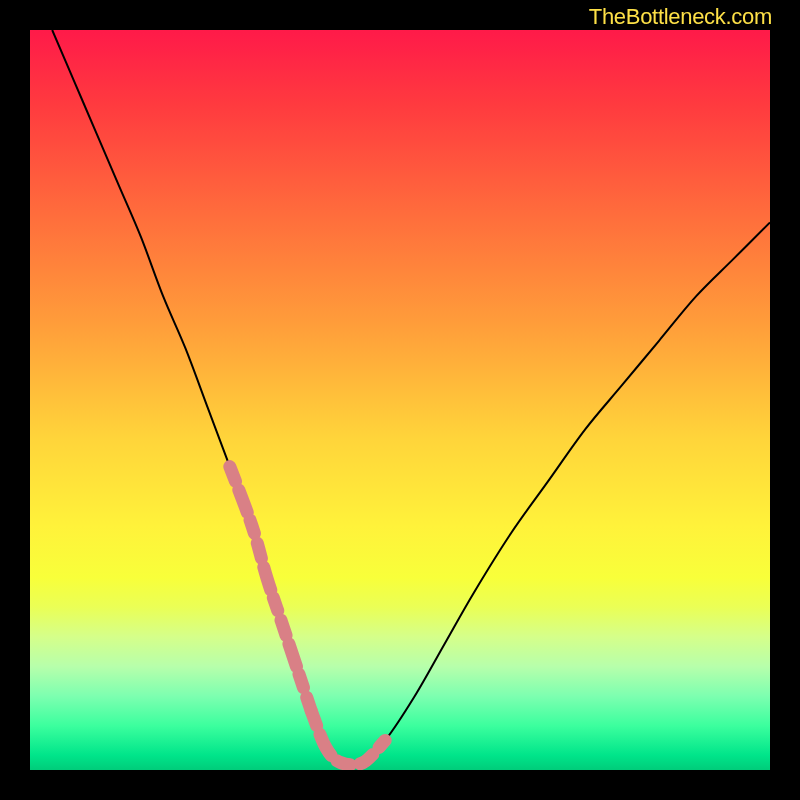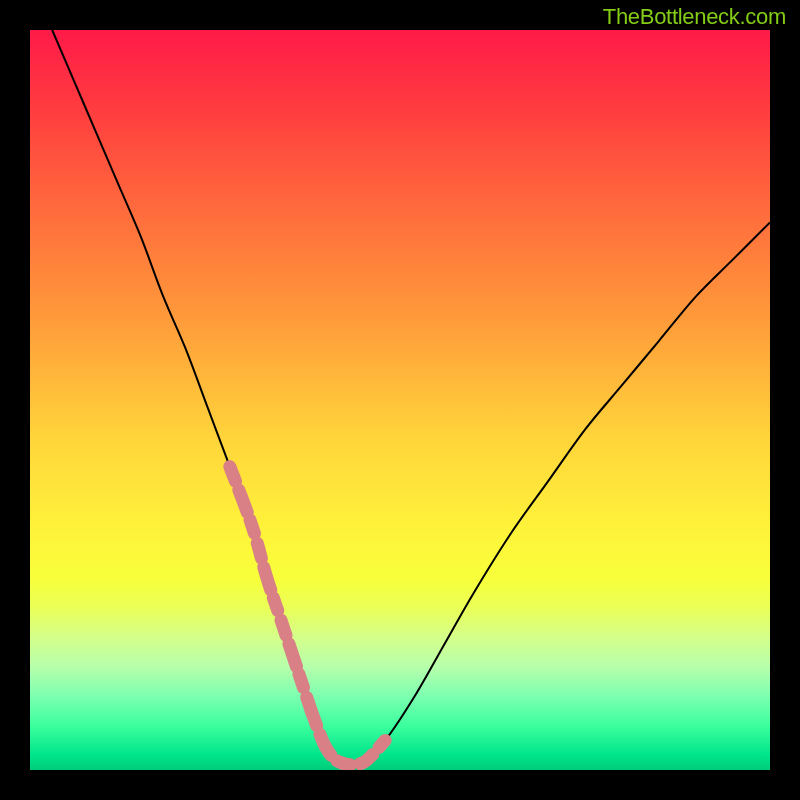--- a/index.html
+++ b/index.html
@@ -38,22 +38,22 @@
       #b7ffab 86%,
       #7dffb0 90%,
       #3cff9e 94%,
       #00e58a 98%,
       #00cc7a 100%
     );
   }
   .watermark {
     position: absolute;
     top: 4px;
-    right: 14px;
-    color: #84cc16;
+    right: 28px;
+    color: #fde047;
     font-size: 22px;
     font-weight: 500;
     letter-spacing: -0.3px;
   }
   svg.curve {
     position: absolute;
     top: 0;
     left: 0;
     width: 740px;
     height: 740px;

